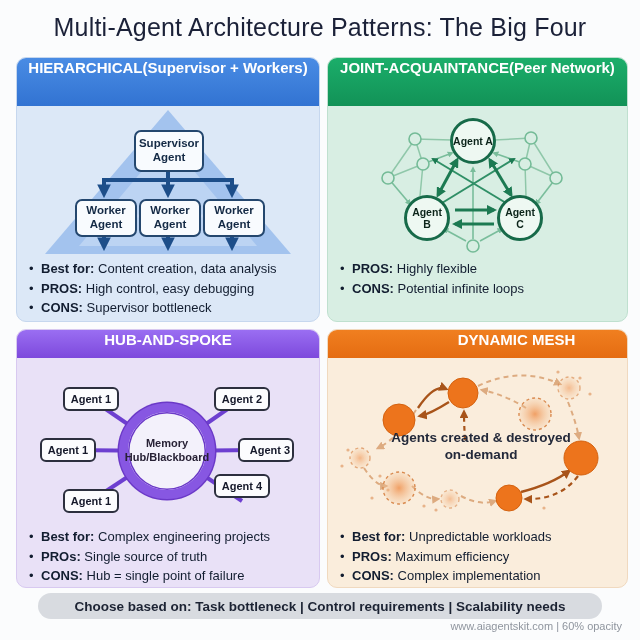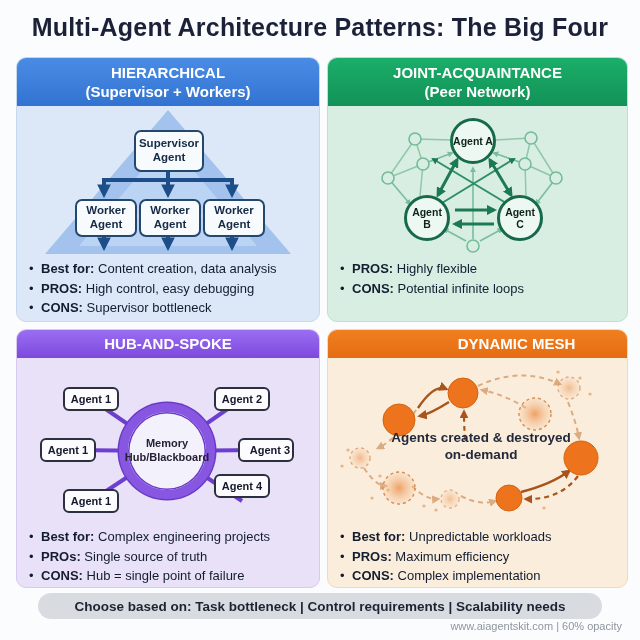--- a/index.html
+++ b/index.html
@@ -1,26 +1,26 @@
 <!DOCTYPE html>
 <html><head>
 <meta charset="utf-8">
 <style>
   html,body{margin:0;padding:0;background:#e8eaed;}
   .canvas{position:relative;width:640px;height:640px;background:#fbfcfd;overflow:hidden;
           font-family:"Liberation Sans", sans-serif;}
   .title{position:absolute;top:13px;left:0;width:640px;text-align:center;
-         font-size:25px;font-weight:bold;color:#1b2138;letter-spacing:.2px;}
+         font-size:25px;font-weight:normal;color:#1b2138;letter-spacing:.2px;}
   .q{position:absolute;border-radius:10px;overflow:hidden;}
   .q.tl{left:16px;top:57px;width:302px;height:263px;background:#dce8f7;border:1px solid #c6d7ee;}
   .q.tr{left:327px;top:57px;width:299px;height:263px;background:#d8eee3;border:1px solid #bfe0cf;}
   .q.bl{left:16px;top:329px;width:302px;height:257px;background:#e9e1f7;border:1px solid #d8c9f0;}
   .q.br{left:327px;top:329px;width:299px;height:257px;background:#faeddc;border:1px solid #f0d9bf;}
   .qh{width:100%;text-align:center;color:#fff;font-weight:bold;font-size:15px;line-height:1.3;
-      display:flex;flex-direction:column;justify-content:center;}
+      display:flex;flex-direction:row;justify-content:center;}
   .tl .qh{height:48px;background:linear-gradient(#4a8ce4,#3273d2);}
   .tr .qh{height:48px;background:linear-gradient(#1bae6a,#129257);}
   .bl .qh{height:28px;background:linear-gradient(#9a6ef2,#7d49dc);}
   .br .qh{height:28px;background:linear-gradient(#f07f20,#e56c12);padding-left:39px;}
   .diag{position:relative;}
   .tl .diag,.tr .diag{height:150px;}
   .bl .diag,.br .diag{height:166px;}
   .diag svg{position:absolute;left:0;top:0;}
   .bullets{margin:3px 6px 0 0;padding:0 8px 0 24px;list-style:none;}
   .bullets li{position:relative;font-size:13px;color:#121d30;line-height:1.5;}

